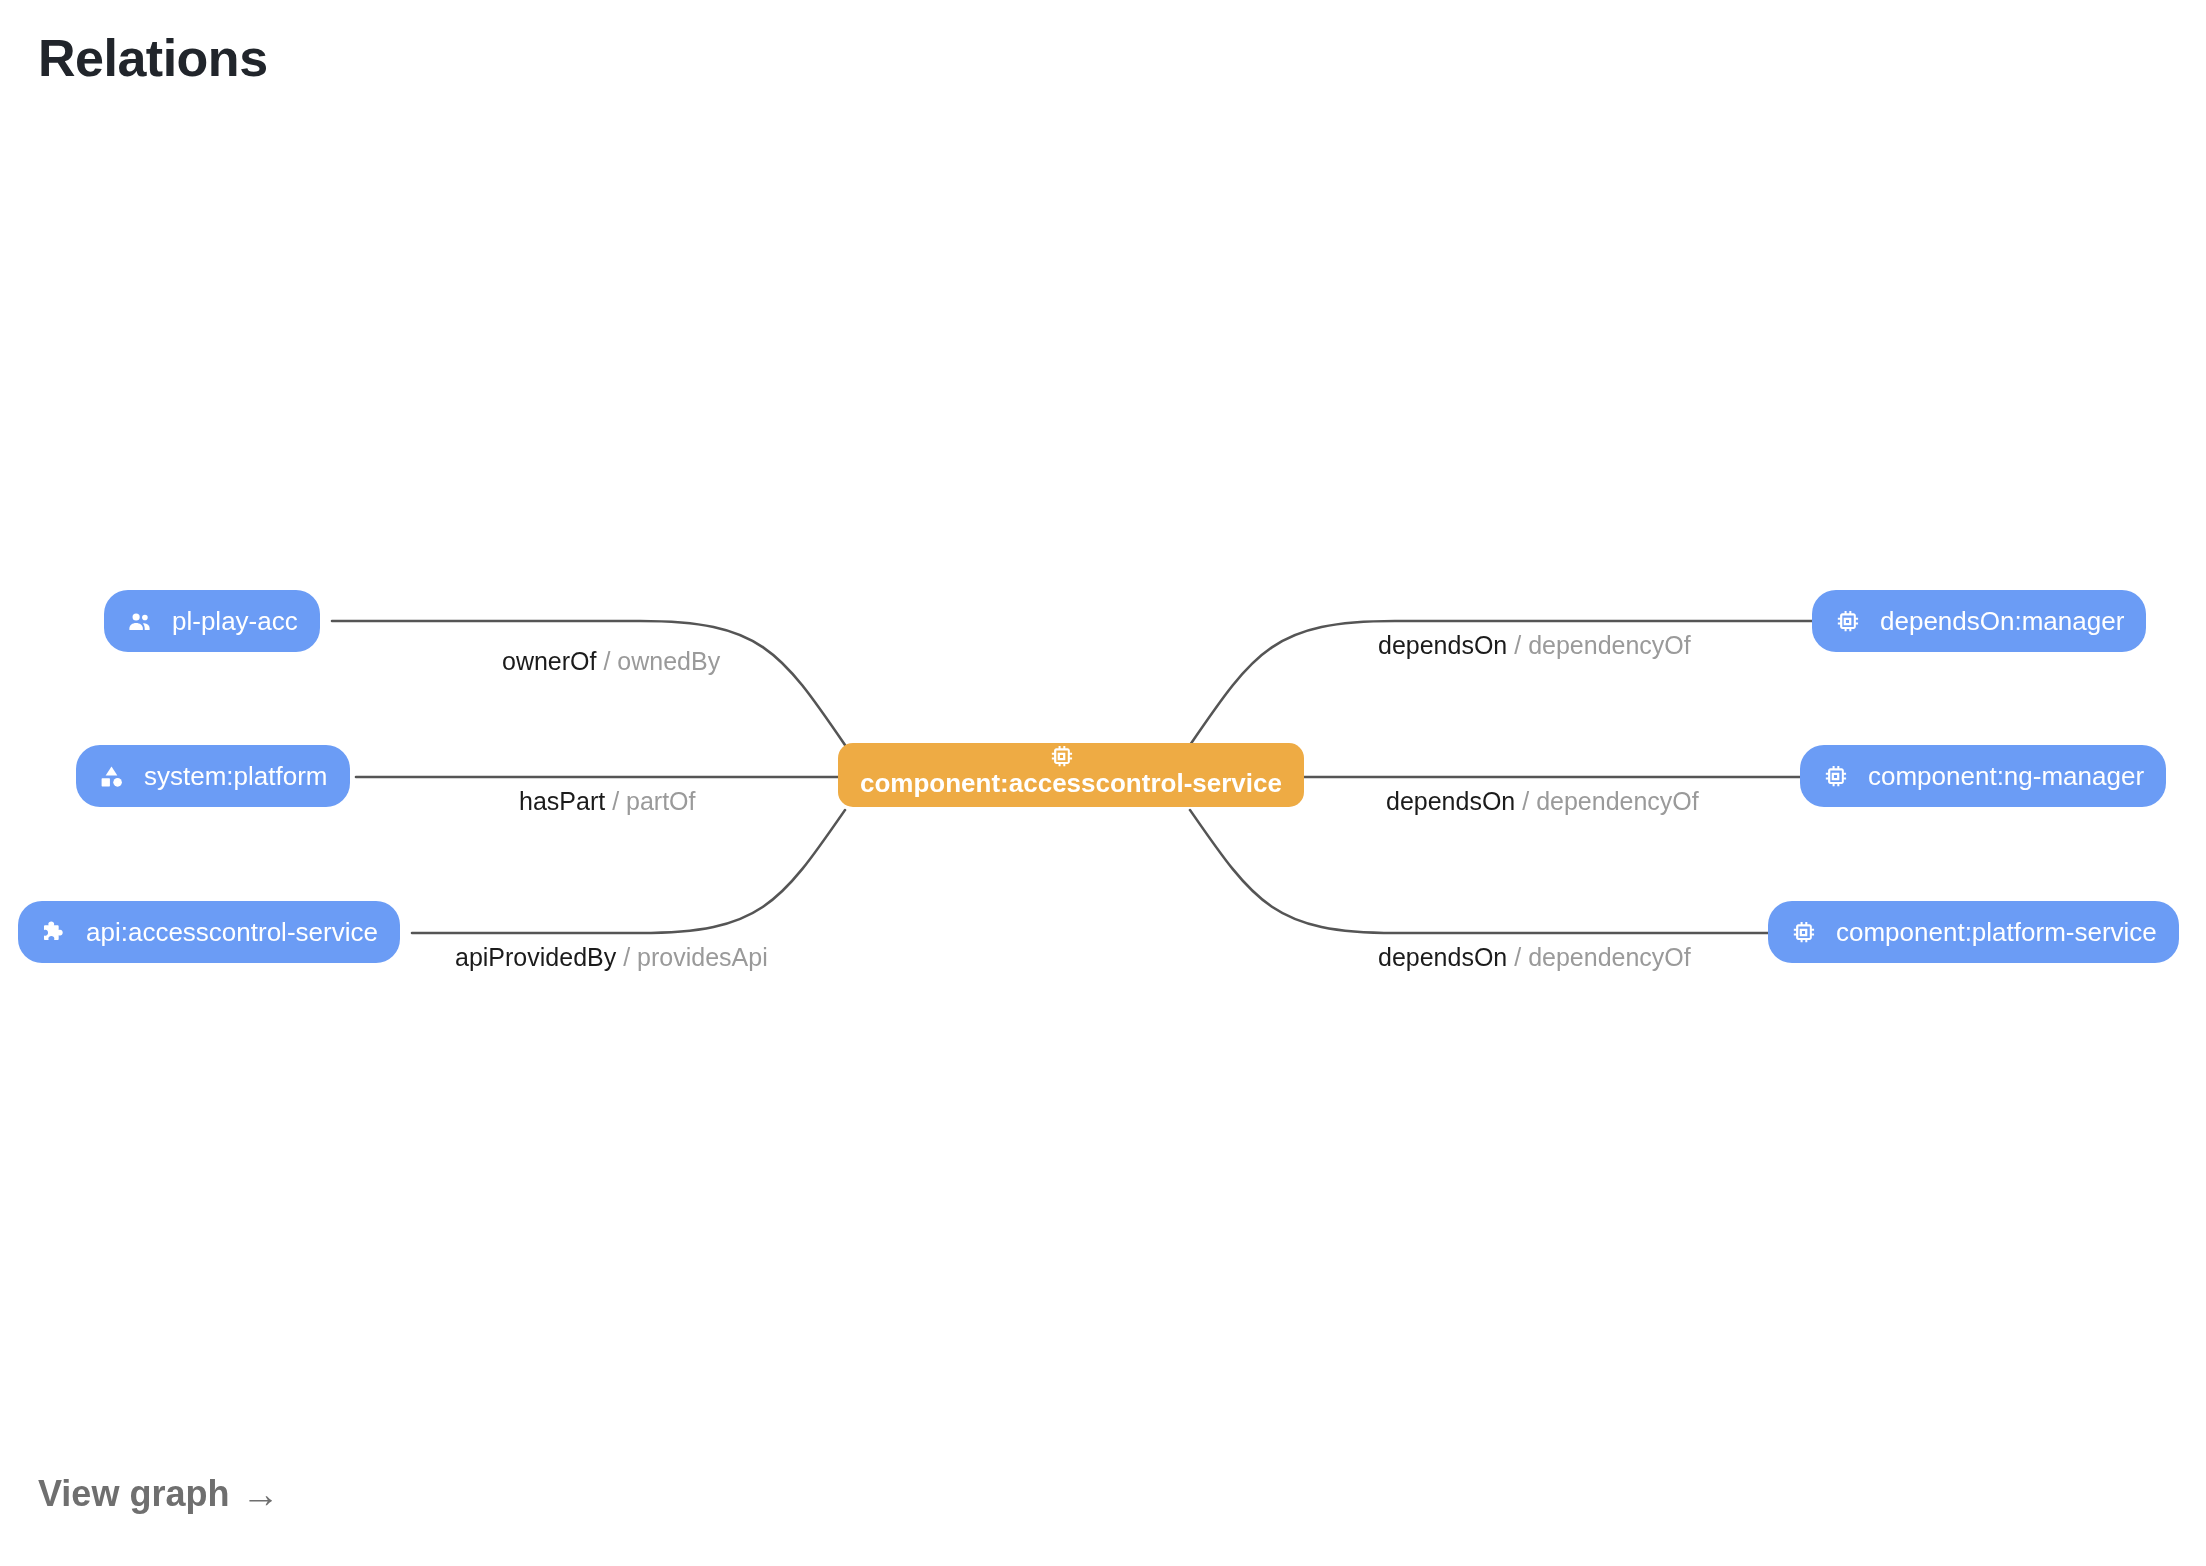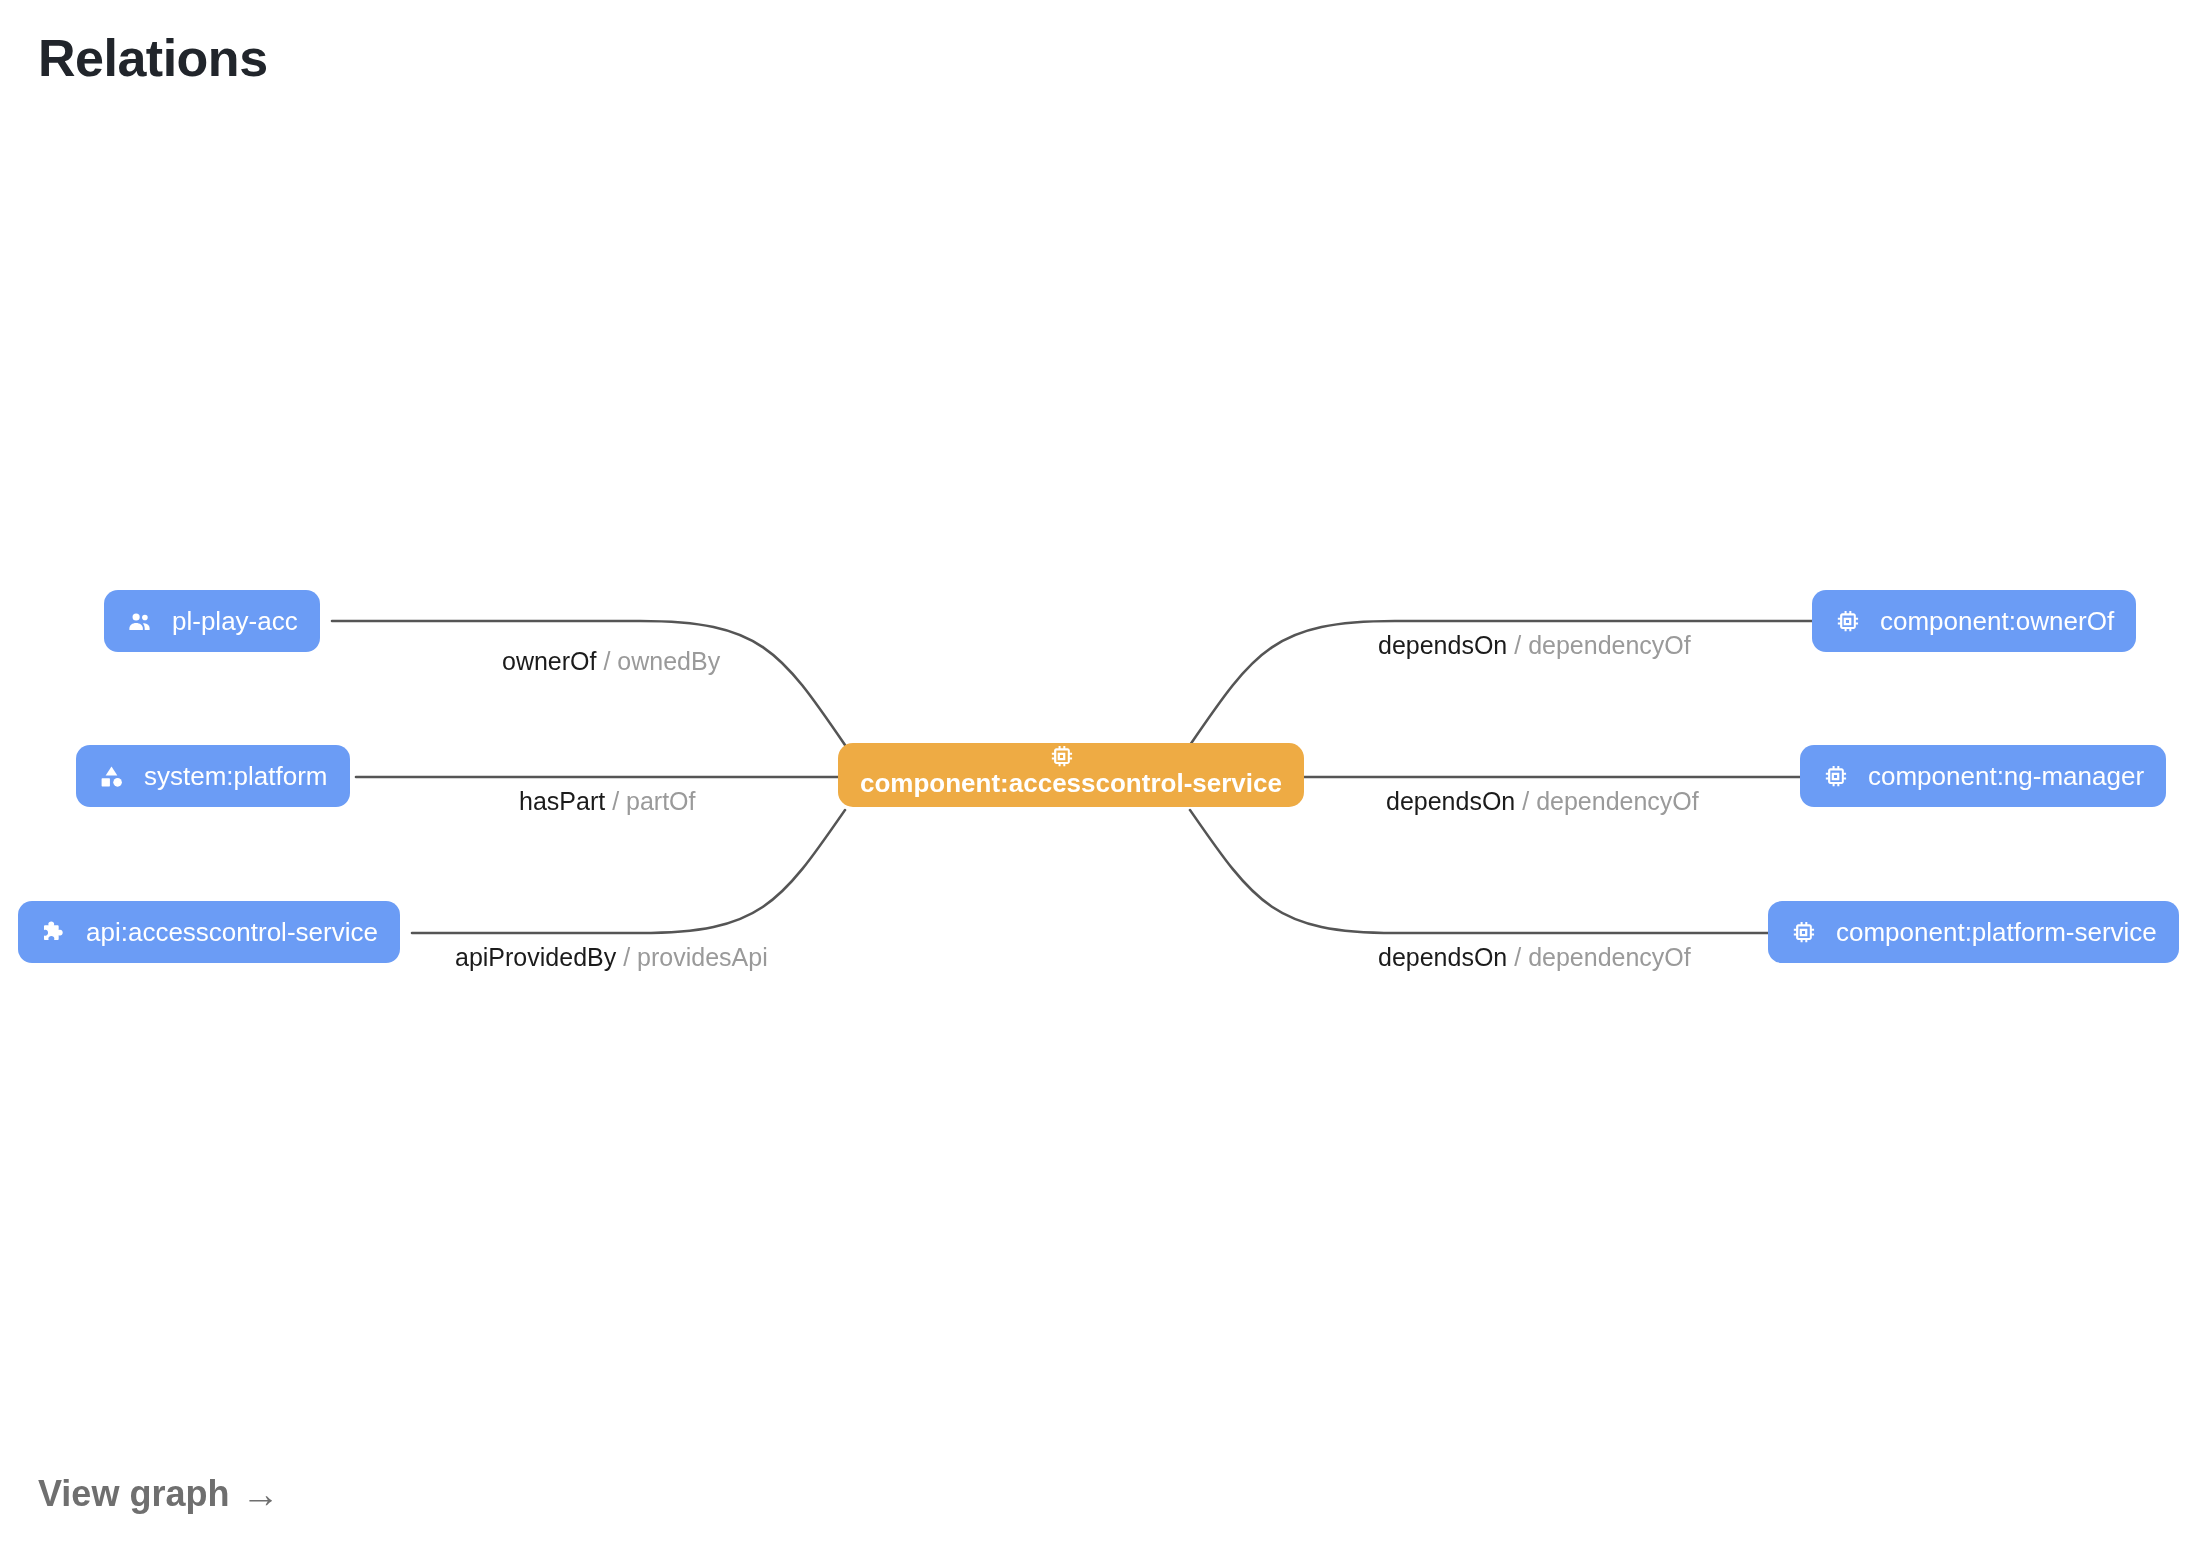--- a/index.html
+++ b/index.html
@@ -41,21 +41,21 @@
     height: 1566px;
     pointer-events: none;
   }
 
   .graph-node {
     position: absolute;
     display: flex;
     align-items: center;
     box-sizing: border-box;
     height: 62px;
-    border-radius: 14px;
+    border-radius: 24px;
     background: #6b9cf5;
     color: #ffffff;
     padding: 0 22px;
     white-space: nowrap;
   }
   .graph-node.center-node {
     background: #eeab44;
     height: 64px;
     border-radius: 15px;
     flex-direction: column;
@@ -185,21 +185,21 @@
     </span>
     <span class="node-label">component:accesscontrol-service</span>
   </div>
 
   <div class="graph-node" id="node-manager">
     <span class="node-icon">
       <svg viewBox="0 0 24 24" fill="#ffffff" xmlns="http://www.w3.org/2000/svg">
         <path d="M15.4 8.6H8.6v6.8h6.8V8.6zm-2 4.8h-2.8v-2.8h2.8v2.8zm8-2.8V8.6h-2V6.6c0-1.1-.9-2-2-2h-2v-2h-1.8v2h-2.4v-2H9.4v2h-2c-1.1 0-2 .9-2 2v2h-2v1.8h2v2.4h-2v1.8h2v2c0 1.1.9 2 2 2h2v2h1.8v-2h2.4v2h1.8v-2h2c1.1 0 2-.9 2-2v-2h2v-1.8h-2v-2.4h2zm-3.8 6.2H7.4V6.6h10.2v10.2z"></path>
       </svg>
     </span>
-    <span class="node-label">component:ownerOf</span>
+    <span class="node-label">dependsOn:manager</span>
   </div>
 
   <div class="graph-node" id="node-ng-manager">
     <span class="node-icon">
       <svg viewBox="0 0 24 24" fill="#ffffff" xmlns="http://www.w3.org/2000/svg">
         <path d="M15.4 8.6H8.6v6.8h6.8V8.6zm-2 4.8h-2.8v-2.8h2.8v2.8zm8-2.8V8.6h-2V6.6c0-1.1-.9-2-2-2h-2v-2h-1.8v2h-2.4v-2H9.4v2h-2c-1.1 0-2 .9-2 2v2h-2v1.8h2v2.4h-2v1.8h2v2c0 1.1.9 2 2 2h2v2h1.8v-2h2.4v2h1.8v-2h2c1.1 0 2-.9 2-2v-2h2v-1.8h-2v-2.4h2zm-3.8 6.2H7.4V6.6h10.2v10.2z"></path>
       </svg>
     </span>
     <span class="node-label">component:ng-manager</span>
   </div>

